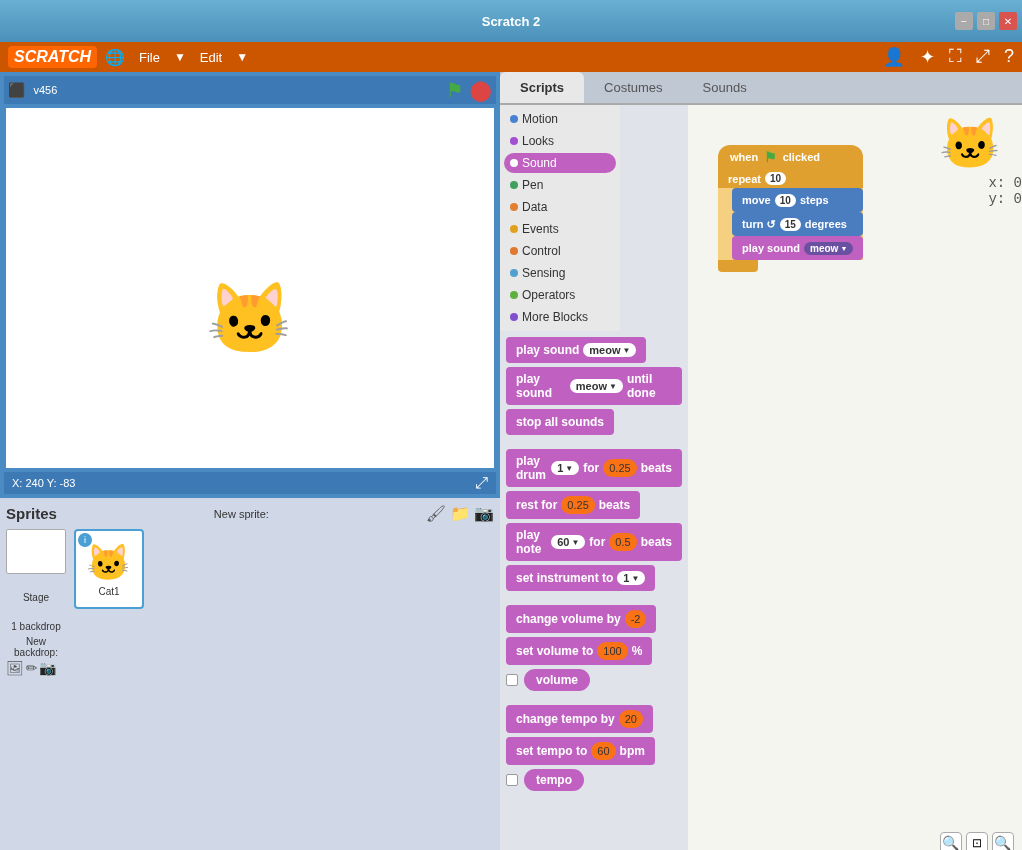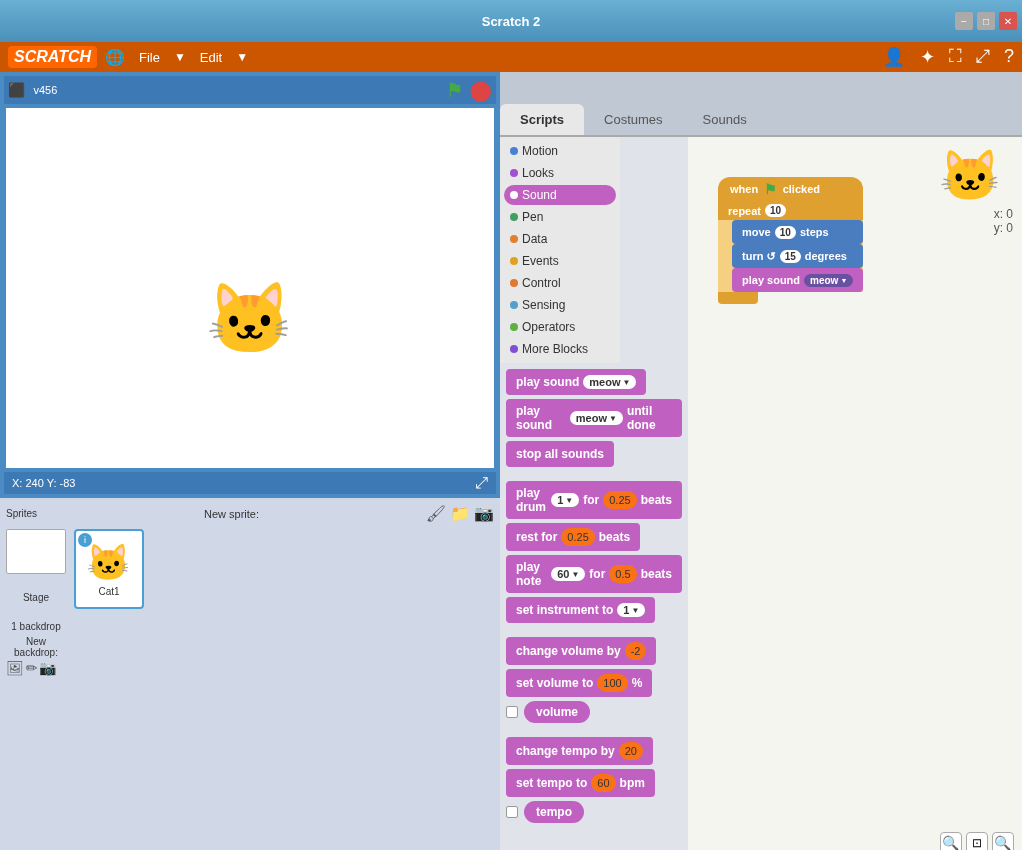--- a/index.html
+++ b/index.html
@@ -91,21 +91,21 @@
       background: #d0d8e8;
       flex: 1;
       padding: 6px;
     }
     #sprites-header {
       display: flex;
       align-items: center;
       justify-content: space-between;
       margin-bottom: 6px;
     }
-    .sprites-title { font-weight: normal; font-size: 10px; color: #333; }
+    .sprites-title { font-weight: bold; font-size: 15px; color: #333; }
     .new-sprite-label { font-size: 11px; color: #333; }
     .sprite-add-icons { display: flex; gap: 4px; }
     .sprite-add-btn { font-size: 16px; cursor: pointer; color: #555; }
 
     #sprites-content { display: flex; gap: 8px; }
     .stage-thumb {
       width: 60px;
       text-align: center;
     }
     .stage-thumb-box {
@@ -158,21 +158,20 @@
       display: flex;
       background: #c0c8d4;
       border-bottom: 2px solid #aaa;
     }
     .tab {
       padding: 8px 20px;
       font-size: 13px;
       cursor: pointer;
       border-radius: 6px 6px 0 0;
       color: #555;
-      margin-top: 32px;
     }
     .tab.active {
       background: #e8e8e8;
       color: #333;
       font-weight: bold;
     }
 
     #categories {
       width: 120px;
       background: #e8e8e8;
@@ -312,23 +311,24 @@
 
     .cat-sprite {
       position: absolute;
       top: 10px;
       right: 20px;
       font-size: 50px;
     }
     .coords-display {
       position: absolute;
       top: 70px;
-      right: 9px;
+      right: 0;
       color: #555;
-      font-size: 12px;
+      font-size: 14px;
+      font-family: Liberation Mono, monospace;
     }
     .zoom-btn {
       width: 22px;
       height: 22px;
       border: 1px solid #aaa;
       background: white;
       border-radius: 4px;
       cursor: pointer;
       display: flex;
       align-items: center;

